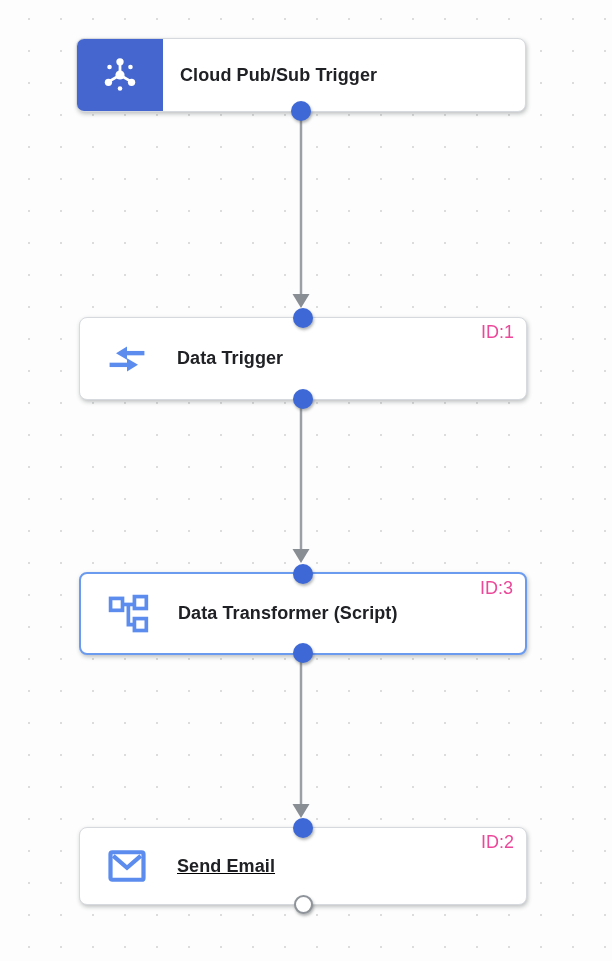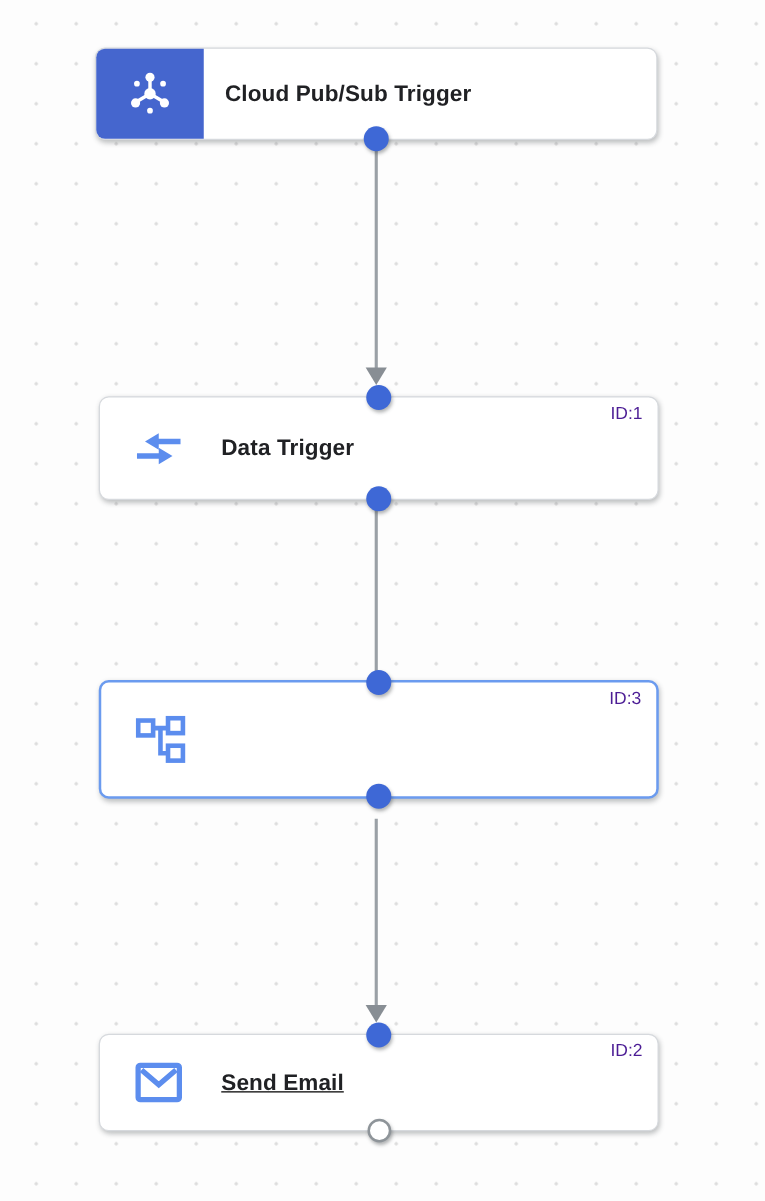--- a/index.html
+++ b/index.html
@@ -32,40 +32,40 @@
     font-size:18px;
     font-weight:700;
     color:#202124;
     letter-spacing:.1px;
     white-space:nowrap;
   }
 
   .id-badge{
     position:absolute;
     top:4px;right:12px;
-    font-size:14px;
-    color:#4c1d95;
+    font-size:18px;
+    color:#ec4899;
     font-weight:400;
   }
 
   
   .node-trigger{left:76px;top:38px;width:450px;height:74px;padding:0;}
   .trigger-badge{
     width:86px;height:100%;
     background:#4566CE;
     border-radius:7px 0 0 7px;
     display:flex;align-items:center;justify-content:center;
     flex:0 0 auto;
   }
   .node-trigger .node-title{margin-left:17px;}
 
   
   .node-task{padding-left:25px;}
   .node-datamapping{left:79px;top:317px;width:448px;height:83px;}
-  .node-transformer{left:79px;top:544px;width:448px;height:95px;}
+  .node-transformer{left:79px;top:572px;width:448px;height:83px;}
   .node-sendemail{left:79px;top:827px;width:448px;height:78px;text-decoration:underline;}
   .task-icon{width:44px;height:44px;flex:0 0 auto;display:flex;align-items:center;justify-content:center;}
   .node-task .node-title{margin-left:28px;}
 
   
   .port{
     position:absolute;
     left:calc(50% - 10px);
     width:20px;height:20px;
     border-radius:50%;
@@ -144,20 +144,21 @@
     <span class="id-badge">ID:3</span>
     <div class="task-icon">
       <svg width="44" height="44" viewBox="0 0 24 24" fill="none" stroke="#5C8DEE" stroke-width="2">
         <rect x="2.5" y="3.5" width="6.5" height="6.5"></rect>
         <rect x="15.5" y="2.5" width="6.5" height="6.5"></rect>
         <rect x="15.5" y="14.5" width="6.5" height="6.5"></rect>
         <path d="M9 6.8 H15.5"></path>
         <path d="M12.2 6.8 V17.8 H15.5"></path>
       </svg>
     </div>
+    <div class="node-title">Data Transformer (Script)</div>
     <div class="port port-in"></div>
     <div class="port port-out"></div>
   </div>
 
   <div class="node node-task node-sendemail">
     <span class="id-badge">ID:2</span>
     <div class="task-icon">
       <svg width="44" height="44" viewBox="0 0 24 24" fill="none" stroke="#5C8DEE" stroke-width="2.3">
         <rect x="3" y="4.5" width="18" height="15" rx="1"></rect>
         <polyline points="4.5,6.5 12,13 19.5,6.5"></polyline>

